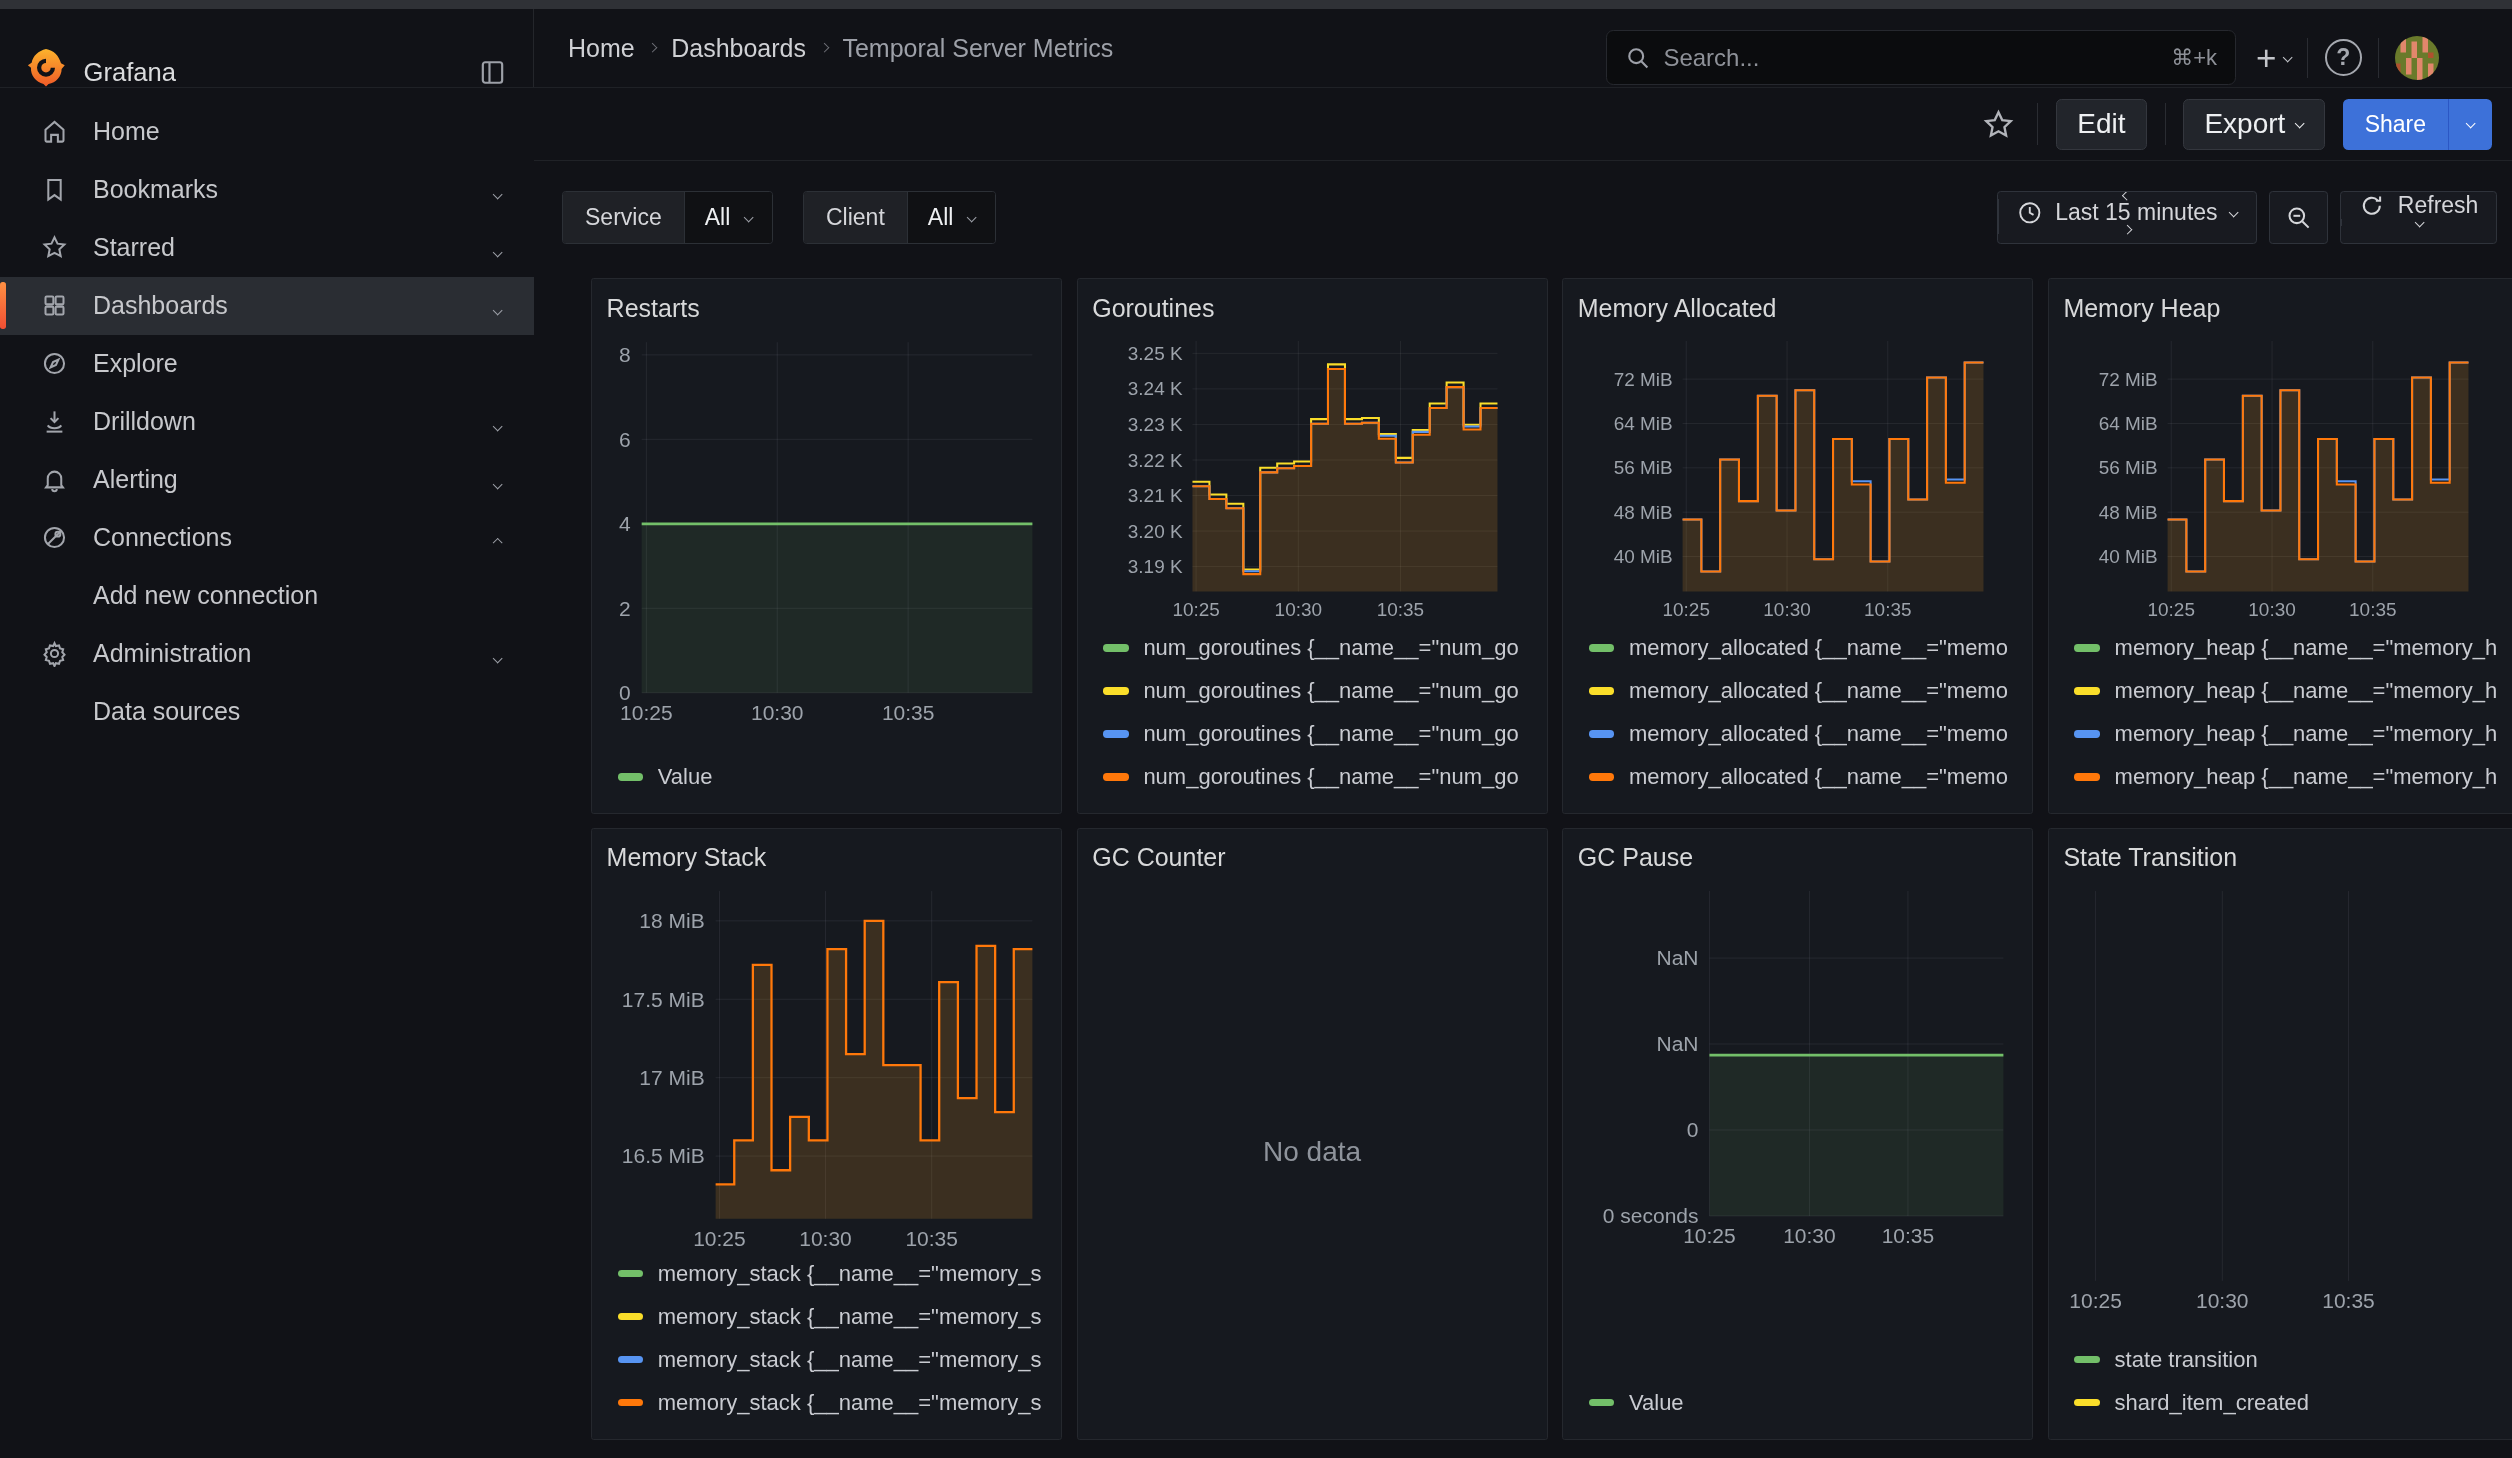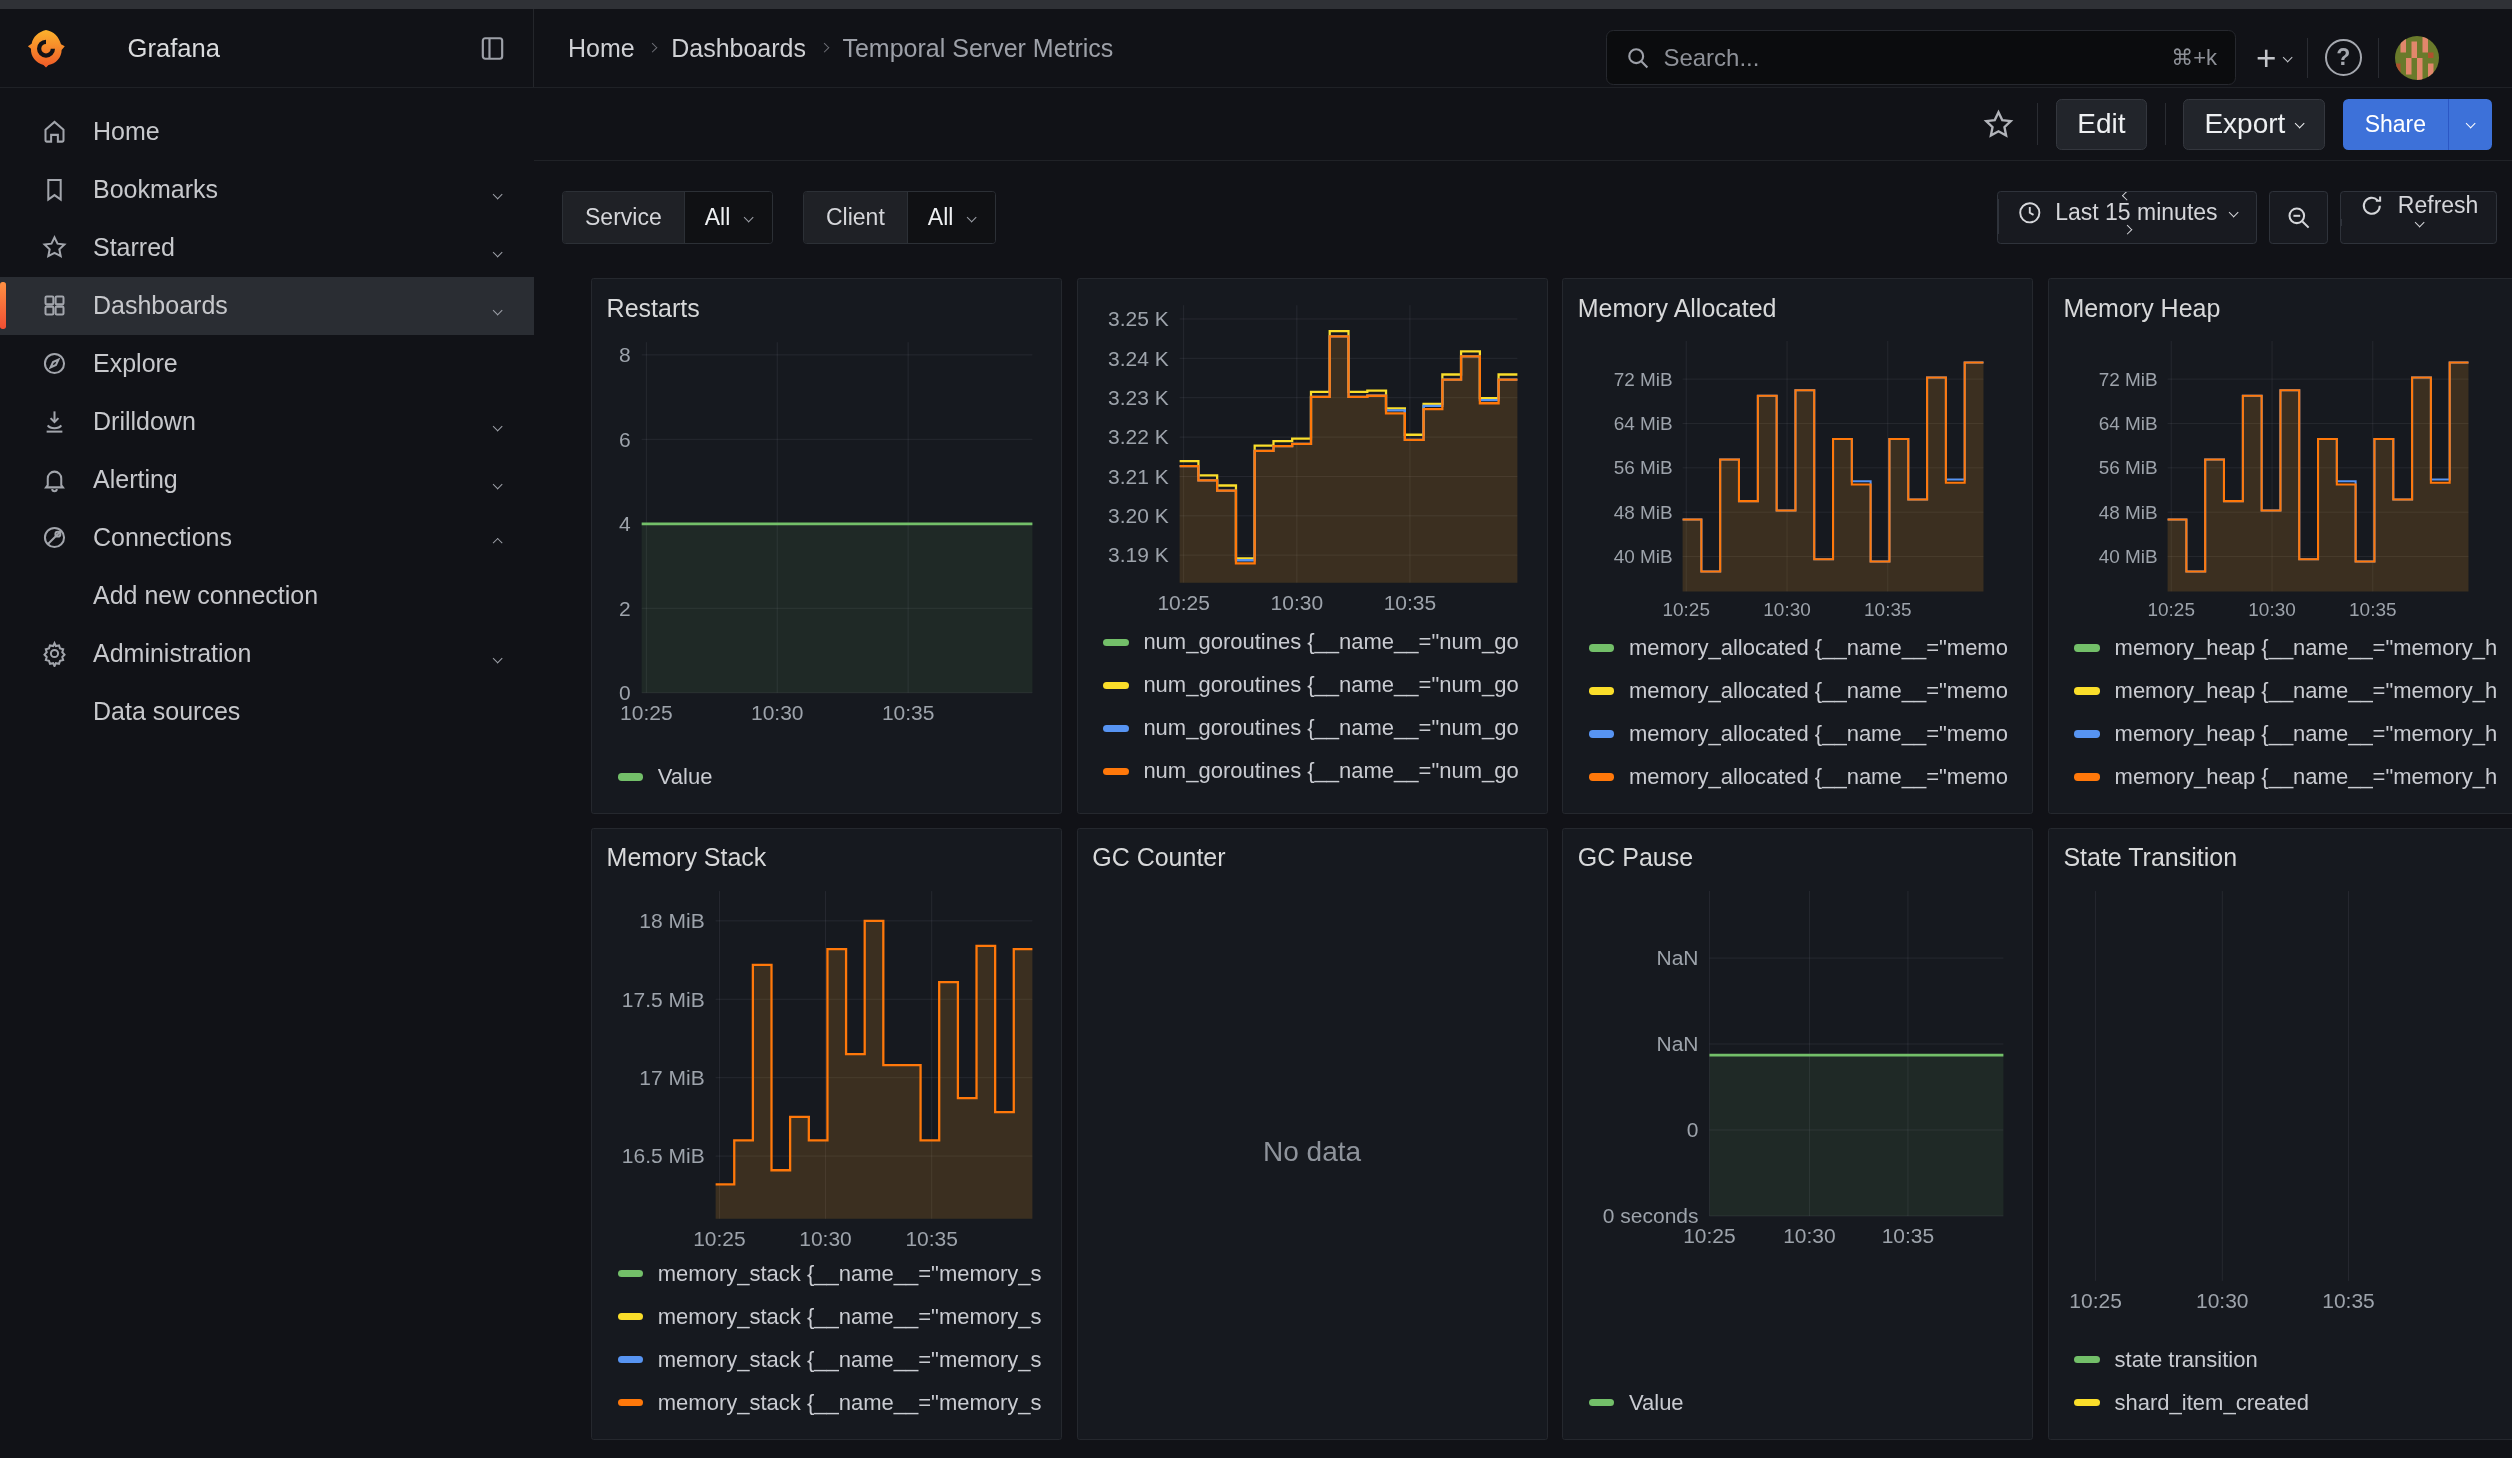--- a/index.html
+++ b/index.html
@@ -2,22 +2,22 @@
 <html style="font-size:14.6px"><head>
 <meta charset="utf-8">
 <style>
   * { margin:0; padding:0; box-sizing:border-box; }
   html,body { width:2512px; height:1458px; overflow:hidden; background:#111217;
     font-family:"Liberation Sans", sans-serif; color:#D8D9DA; }
   .topstrip { position:absolute; left:0; top:0; width:2512px; height:9px; background:#2F3136; }
   
   .navbar { position:absolute; left:0; top:9px; width:2512px; height:79px; background:#111217;
     border-bottom:0.9px solid #1F2126; display:flex; align-items:center; }
-  .nav-left { width:534px; height:100%; display:flex; align-items:center; padding:0 25.6px;
-    border-right:0.9px solid #24262B; flex:none;gap:44px; }
+  .nav-left { width:534px; height:100%; display:flex; align-items:flex-end; padding:0 25.6px;
+    border-right:0.9px solid #24262B; flex:none; }
   .brand-name { font-size:25.6px; font-weight:500; color:#DBDCDE; margin-left:18px; }
   .nav-toggle { margin-left:auto; color:#9DA0A8; display:flex; }
   .breadcrumb { display:flex; align-items:center; gap:14.6px; margin-left:34px; font-size:25px; }
   .crumb { color:#CFD0D4; }
   .crumb.current { color:#9DA0A8; }
   .crumb-sep { color:#6E7077; font-size:22px; display:flex; }
   .search-box { position:absolute; left:1606px; top:21px; width:630px; height:55px; background:#0B0C0E;
     border:0.9px solid #26282E; border-radius:7.3px; display:flex; align-items:center; padding:0 18px; gap:12.8px; }
   .search-ph { color:#8E9198; font-size:24px; flex:1; }
   .search-kbd { color:#8E9198; font-size:22px; }
@@ -365,20 +365,21 @@
         </svg>
         <div class="legend bottom">
           <div class="legend-row">
             <span class="swatch" style="background: rgb(115, 191, 105);"></span>
             <span class="legend-label">Value</span>
           </div>
         </div>
       </div>
   </div>
   <div class="panel">
+    <div class="panel-title">Goroutines</div>
     <div class="chart">
         <svg width="440" height="320" viewBox="0 0 482 350">
           <line class="grid" x1="96" x2="466" y1="27.1" y2="27.1"></line>
           <text class="ylab" text-anchor="end" x="84" y="35.1">3.25 K</text>
           <line class="grid" x1="96" x2="466" y1="70.2" y2="70.2"></line>
           <text class="ylab" text-anchor="end" x="84" y="78.2">3.24 K</text>
           <line class="grid" x1="96" x2="466" y1="113.3" y2="113.3"></line>
           <text class="ylab" text-anchor="end" x="84" y="121.3">3.23 K</text>
           <line class="grid" x1="96" x2="466" y1="156.5" y2="156.5"></line>
           <text class="ylab" text-anchor="end" x="84" y="164.5">3.22 K</text>

